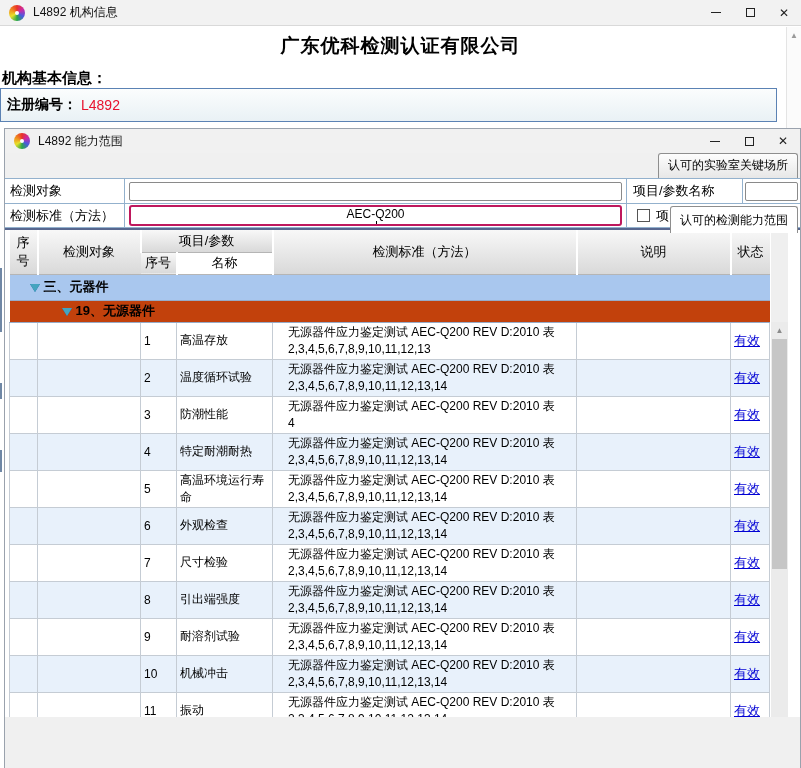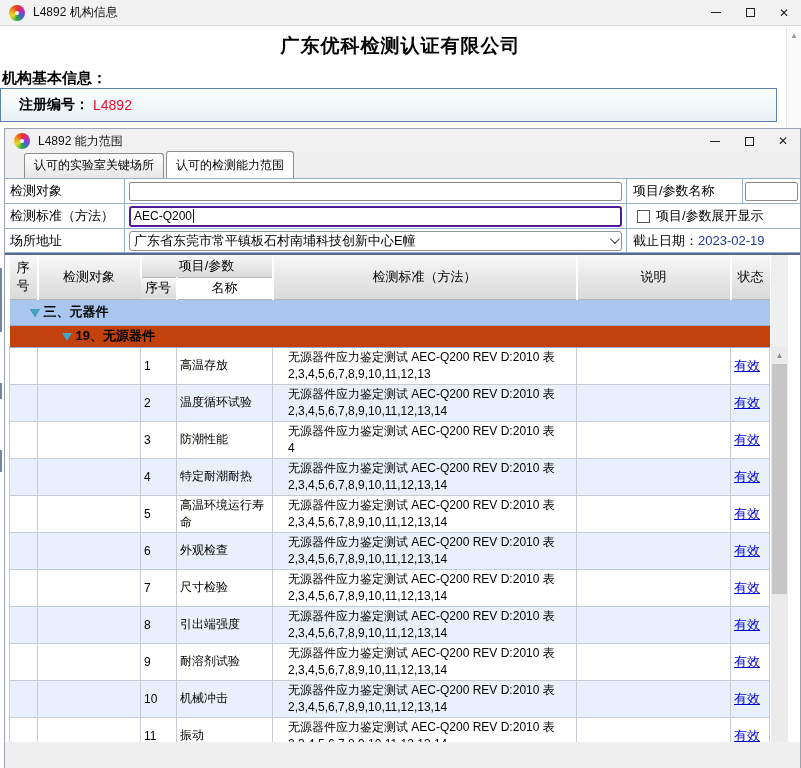--- a/index.html
+++ b/index.html
@@ -21,46 +21,46 @@
   .glyph-min { width:10px; border-top:1px solid #222; }
   .glyph-max { width:9px; height:9px; border:1px solid #222; }
   .glyph-close { font-size:12px; line-height:1; }
 
   
   .win1 { position:absolute; inset:0; background:#fff; }
   .company-title { text-align:center; font-size:19px; font-weight:bold; margin-top:7px; letter-spacing:1px; }
   .section-label { font-size:15px; font-weight:bold; margin:10px 0 0 2px; }
   .reg-box { position:absolute; left:0; top:88px; width:777px; height:34px;
     border:1px solid #5b82b4; background:linear-gradient(#fbfdfd,#e9f1f5);
-    display:flex; align-items:center; padding-left:18px; font-size:14px; font-weight:bold; }
+    display:flex; align-items:center; padding-left:6px; font-size:14px; font-weight:bold; }
   .reg-val { color:#e8112d; font-weight:normal; margin-left:4px; font-size:14px; }
   .win1-scroll { position:absolute; right:0; top:27px; width:15px; height:101px; background:#fbfbfb; border-left:1px solid #e4e4e4; }
   .win1-scroll .arrow-up { display:block; text-align:center; font-size:8px; color:#9a9a9a; margin-top:4px; }
   .sliver-mark { position:absolute; width:2px; background:#6f87a5; left:0; }
 
   
   .win2 { position:absolute; left:4px; top:128px; width:797px; height:640px;
     background:#f0f0f0; border:1px solid #9aa2ad; border-bottom:none; overflow:hidden; }
   .win2 .titlebar { height:24px; background:#f1f1f1; border-bottom:none; }
 
-  .tabstrip { height:25px; padding-left:19px; display:flex; align-items:flex-end; background:#f0f0f0; }
+  .tabstrip { height:25px; padding-left:0; display:flex; align-items:flex-end; background:#f0f0f0;flex-direction:column; }
   .tab { font-size:12px; padding:3px 9px 4px; margin-right:2px; border:1px solid #8e8e8e; border-bottom:none;
     border-radius:3px 3px 0 0; background:linear-gradient(#fdfdfd,#e7e7e7); white-space:nowrap; }
   .tab.active { background:#fff; padding-top:5px; position:relative; z-index:2;margin-top:28px; }
 
   .formgrid { background:#fff; border-top:1px solid #93b1cd; width:100%; }
   .frow { display:flex; height:25px; border-bottom:1px solid #93b1cd; align-items:stretch; }
   .frow:last-child { height:24px; }
   .fcell-label { width:120px; border-right:1px solid #93b1cd; display:flex; align-items:center; padding-left:5px;
     font-size:13px; flex:0 0 auto; }
   .fcell-main { width:502px; border-right:1px solid #93b1cd; display:flex; align-items:center; padding:0 4px; flex:0 0 auto; }
   .fcell-right { flex:1 1 auto; display:flex; align-items:center; font-size:13px; overflow:hidden; }
   .ibox { height:19px; width:100%; border:1px solid #8a8a8a; border-radius:2px; background:#fff;
     display:flex; align-items:center; padding:0 3px; font-size:12px; }
-  .ibox.focused { height:21px; border:2px solid #4c1d95; border-radius:3px; }
+  .ibox.focused { height:21px; border:2px solid #be185d; border-radius:3px;flex-direction:column; }
   .caret { display:inline-block; width:1px; height:14px; background:#000; margin-left:1px; }
   .selbox { height:20px; width:100%; border:1px solid #919191; border-radius:3px; background:#fff;
     display:flex; align-items:center; padding:0 4px; font-size:13px; }
   .chev { margin-left:auto; width:7px; height:7px; border-right:1.5px solid #333; border-bottom:1.5px solid #333;
     transform:rotate(45deg) translateY(-2px); flex:0 0 auto; }
   .rp-label { width:116px; padding-left:6px; border-right:1px solid #93b1cd; align-self:stretch; display:flex; align-items:center; }
   .rp-input { height:19px; flex:1; border:1px solid #8a8a8a; border-radius:2px; margin:0 2px; background:#fff; }
   .cbx { width:13px; height:13px; border:1px solid #555; background:#fff; margin:0 6px 0 10px; flex:0 0 auto; }
   .deadline { padding-left:6px; white-space:nowrap; }
   .deadline .dval { color:#1f3a93; }
@@ -167,34 +167,20 @@
         <div class="fcell-label">检测标准（方法）</div>
         <div class="fcell-main">
           <div class="ibox focused">
             <span>AEC-Q200</span>
               <span class="caret"></span>
           </div>
         </div>
         <div class="fcell-right">
           <span class="cbx"></span>
           <span>项目/参数展开显示</span>
-        </div>
-      </div>
-      <div class="frow">
-        <div class="fcell-label">场所地址</div>
-        <div class="fcell-main">
-          <div class="selbox">
-            <span>广东省东莞市常平镇板石村南埔科技创新中心E幢</span>
-            <span class="chev"></span>
-          </div>
-        </div>
-        <div class="fcell-right">
-          <span class="deadline">
-            <span>截止日期：</span><span class="dval">2023-02-19</span>
-          </span>
         </div>
       </div>
     </div>
 
 
     <div class="tablewrap">
       <table class="cap">
         <colgroup>
           <col style="width:28px">
             <col style="width:103px">

